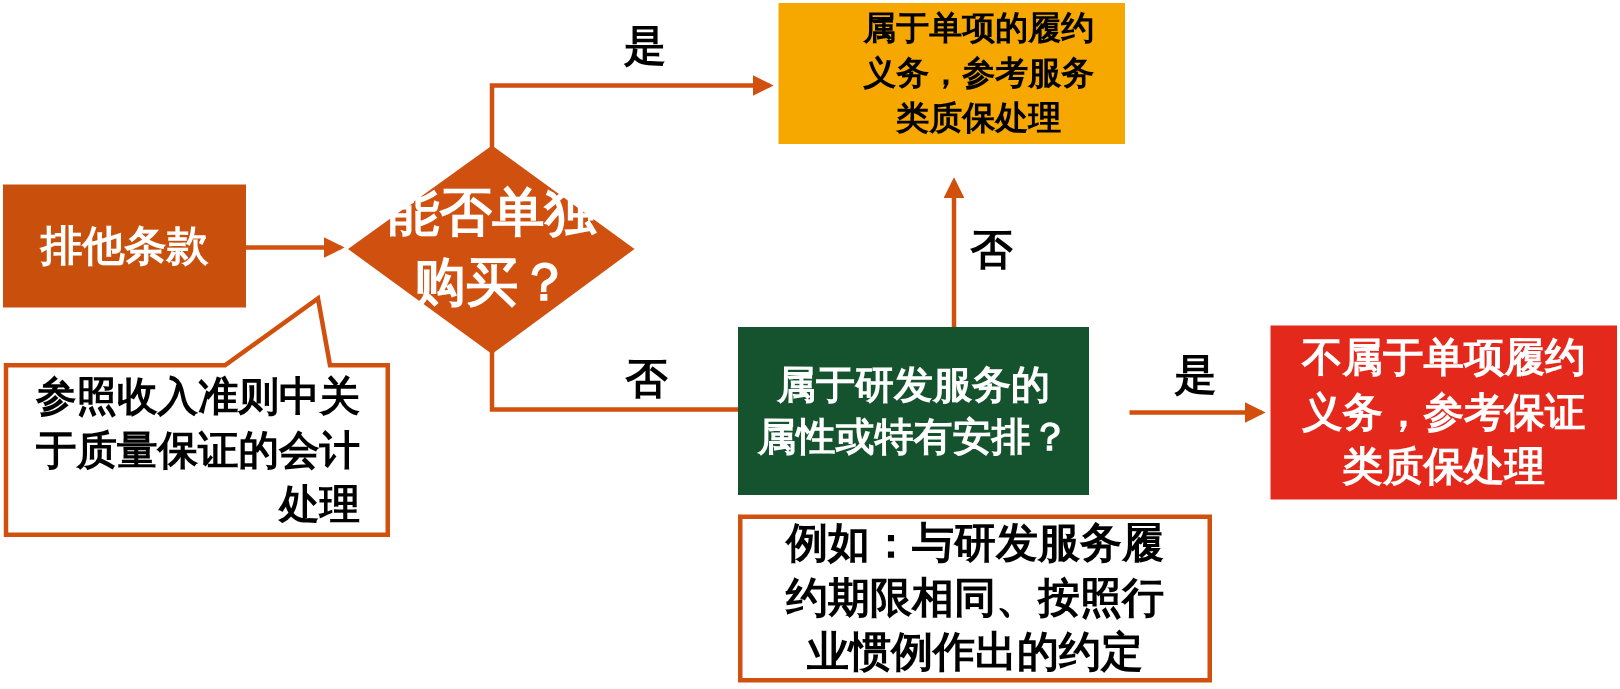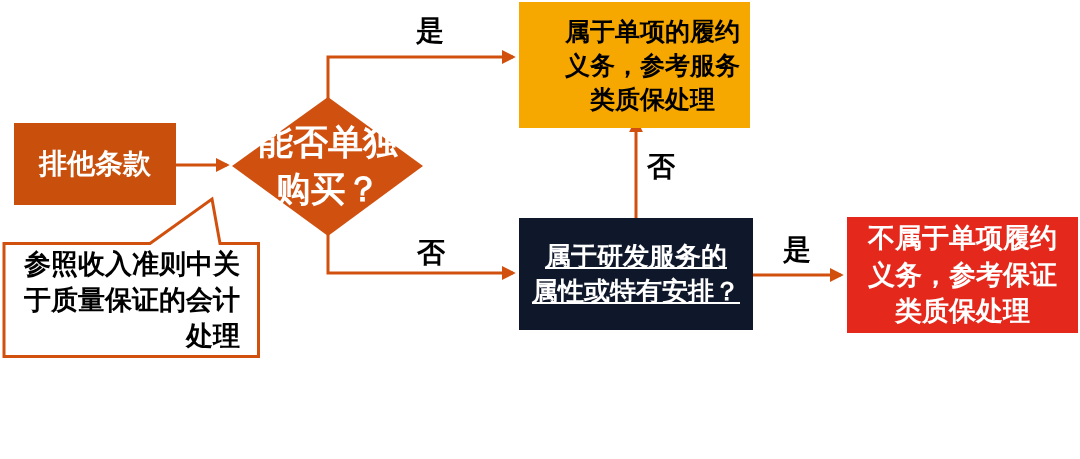--- a/index.html
+++ b/index.html
@@ -16,23 +16,23 @@
     position: absolute;
     display: flex;
     align-items: center;
     justify-content: center;
     text-align: center;
     font-weight: bold;
     white-space: pre-line;
     box-sizing: border-box;
     line-height: 1.36;
   }
-  .node.start      { left: 14px;   top: 123px; width: 162px; height: 82px;  font-size: 28px; color: #ffffff; background: #C8500C; }
-  .node.outcome-service   { left: 519px; top: 2px;   width: 231px; height: 126px; font-size: 25px; color: #000000; background: #F7A800; padding-left: 36px; }
-  .node.decision2  { left: 519px; top: 218px; width: 234px; height: 112px; font-size: 26px; color: #ffffff; background: #0f172a; text-decoration: underline; }
+  .node.start      { left: 2px;   top: 123px; width: 162px; height: 82px;  font-size: 28px; color: #ffffff; background: #C8500C; }
+  .node.outcome-service   { left: 519px; top: 2px;   width: 231px; height: 94px; font-size: 22px; color: #000000; background: #F7A800; padding-left: 36px; }
+  .node.decision2  { left: 492px; top: 218px; width: 234px; height: 112px; font-size: 26px; color: #ffffff; background: #14532d; }
   .node.outcome-assurance { left: 847px; top: 217px; width: 231px; height: 116px; font-size: 27px; color: #ffffff; background: #E5281C; }
   .node.example    { left: 492px; top: 343px; width: 316px; height: 112px; font-size: 28px; color: #000000; background: #ffffff; border: 3px solid #D1500E; line-height: 1.3; }
   .decision1-text  { position: absolute; left: 244px; top: 127px; width: 168px; height: 78px;
                      display: flex; align-items: center; justify-content: center; text-align: center;
                      font-weight: bold; white-space: pre-line; font-size: 35px; color: #ffffff; line-height: 1.33; }
   .callout-text    { position: absolute; left: 4px; top: 246px; width: 256px; height: 108px;
                      display: flex; align-items: center; justify-content: center; text-align: right;
                      font-weight: bold; white-space: pre-line; font-size: 27px; color: #000000; line-height: 1.34; }
   .edge-label { position: absolute; width: 44px; text-align: center; font-weight: bold; font-size: 28px; color: #000000; line-height: 1; }
   .edge-label.yes-top    { left: 408px; top: 17px;  }
@@ -69,20 +69,23 @@
 义务，参考服务
 类质保处理</div>
 
   <div class="node decision2">属于研发服务的
 属性或特有安排？</div>
 
   <div class="node outcome-assurance">不属于单项履约
 义务，参考保证
 类质保处理</div>
 
+  <div class="node example">例如：与研发服务履
+约期限相同、按照行
+业惯例作出的约定</div>
 
   <div class="decision1-text">能否单独
 购买？</div>
 
   <div class="callout-text">参照收入准则中关
 于质量保证的会计
 处理</div>
 
   <div class="edge-label yes-top">是</div>
   <div class="edge-label no-bottom">否</div>

